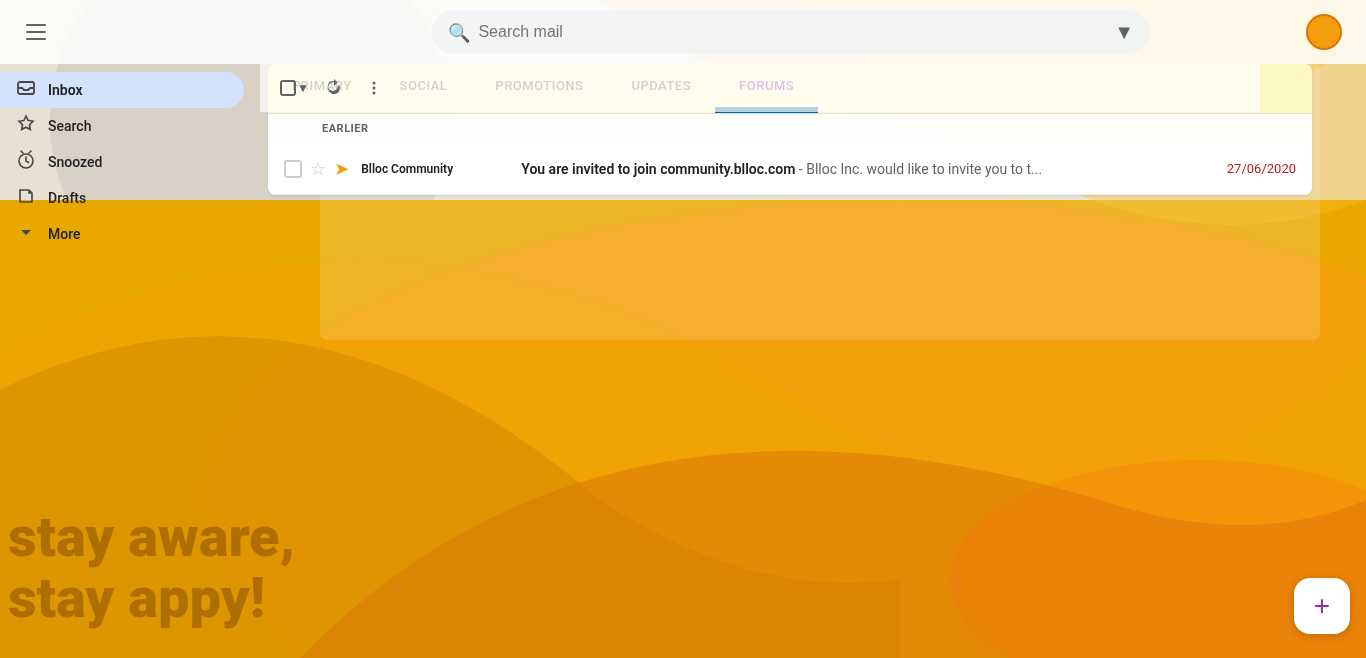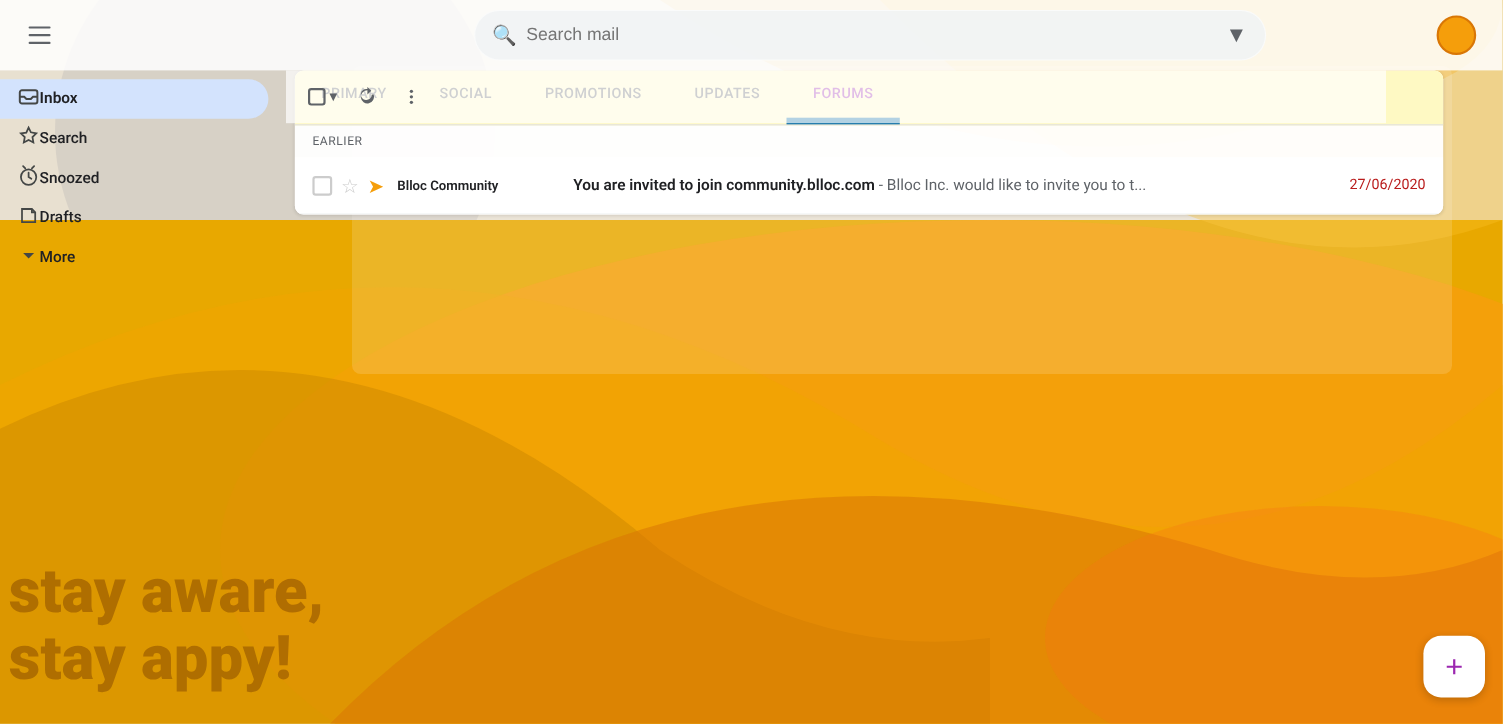--- a/index.html
+++ b/index.html
@@ -162,21 +162,21 @@
 
     .sidebar-item {
       display: flex;
       align-items: center;
       height: 36px;
       padding: 0 16px;
       border-radius: 0 18px 18px 0;
       cursor: pointer;
       font-size: 14px;
       color: #202124;
-      gap: 0;
+      gap: 12px;
       margin-right: 16px;
       font-weight: 500;
     }
     .sidebar-item.active {
       background: #d3e3fd;
       font-weight: 600;
     }
 
     .sidebar-item-icon {
       font-size: 18px;
@@ -222,26 +222,27 @@
       transition: color 0.2s;
     }
 
     .tab.active-forums {
       color: #9c27b0;
       border-bottom: 6px solid #0369a1;
     }
 
     
     .section-label {
-      padding: 8px 16px;
+      padding: 8px 28px;
       font-size: 11px;
-      font-weight: 400;
+      font-weight: 700;
       color: #5f6368;
       letter-spacing: 0.5px;
       text-transform: uppercase;
+      margin-left: 26px;
     }
 
     
     .email-row {
       display: flex;
       align-items: center;
       padding: 8px 16px;
       background: #fff;
       cursor: pointer;
       border-bottom: 1px solid #f1f3f4;

